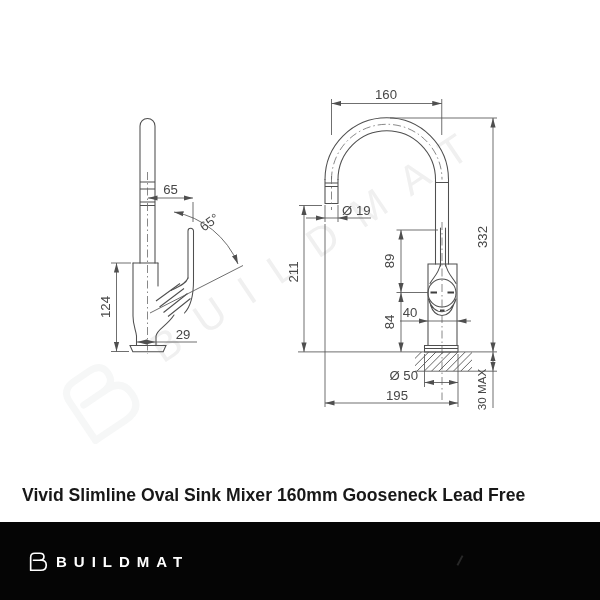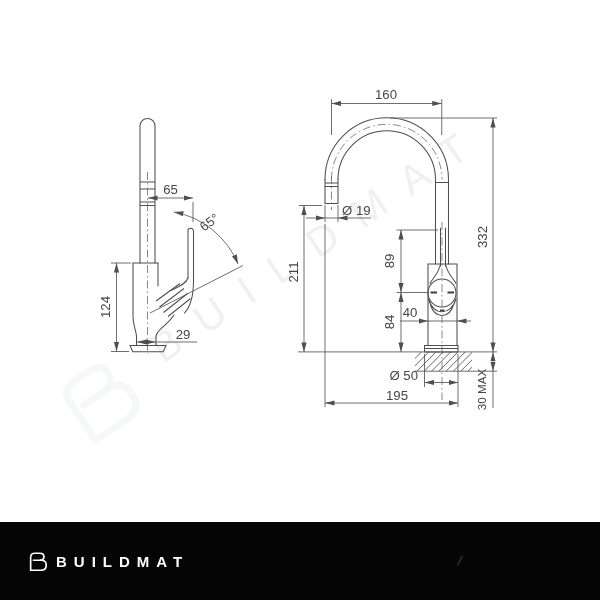--- a/index.html
+++ b/index.html
@@ -181,20 +181,21 @@
       </g>
 
       <g>
         <path class="d" d="M493,351.9 V371.2" marker-start="url(#m)" marker-end="url(#m)"></path>
         <path class="d" d="M493,371.2 V408"></path>
         <text class="dt-sm" x="486" y="389.5" transform="rotate(-90 486 389.5)">30 MAX</text>
       </g>
     </g>
   </svg>
 
+  <div id="title">Vivid Slimline Oval Sink Mixer 160mm Gooseneck Lead Free</div>
 
   <div id="footer">
     <svg class="logo" width="22" height="23" viewBox="0 0 24 24">
       <g stroke="#ffffff" stroke-width="1.8" fill="none" stroke-linecap="round" stroke-linejoin="round">
         <path d="M4,21.5 V7.5 Q4,3 8.5,3 H14 Q18.5,3 18.5,6.8 Q18.5,10.2 14.5,10.6 H7"></path>
         <path d="M14.5,10.6 H15.5 Q21,10.6 21,16 Q21,21.5 15,21.5 H4"></path>
       </g>
     </svg>
     <span class="brand">BUILDMAT</span>
     <div class="speck"></div>

